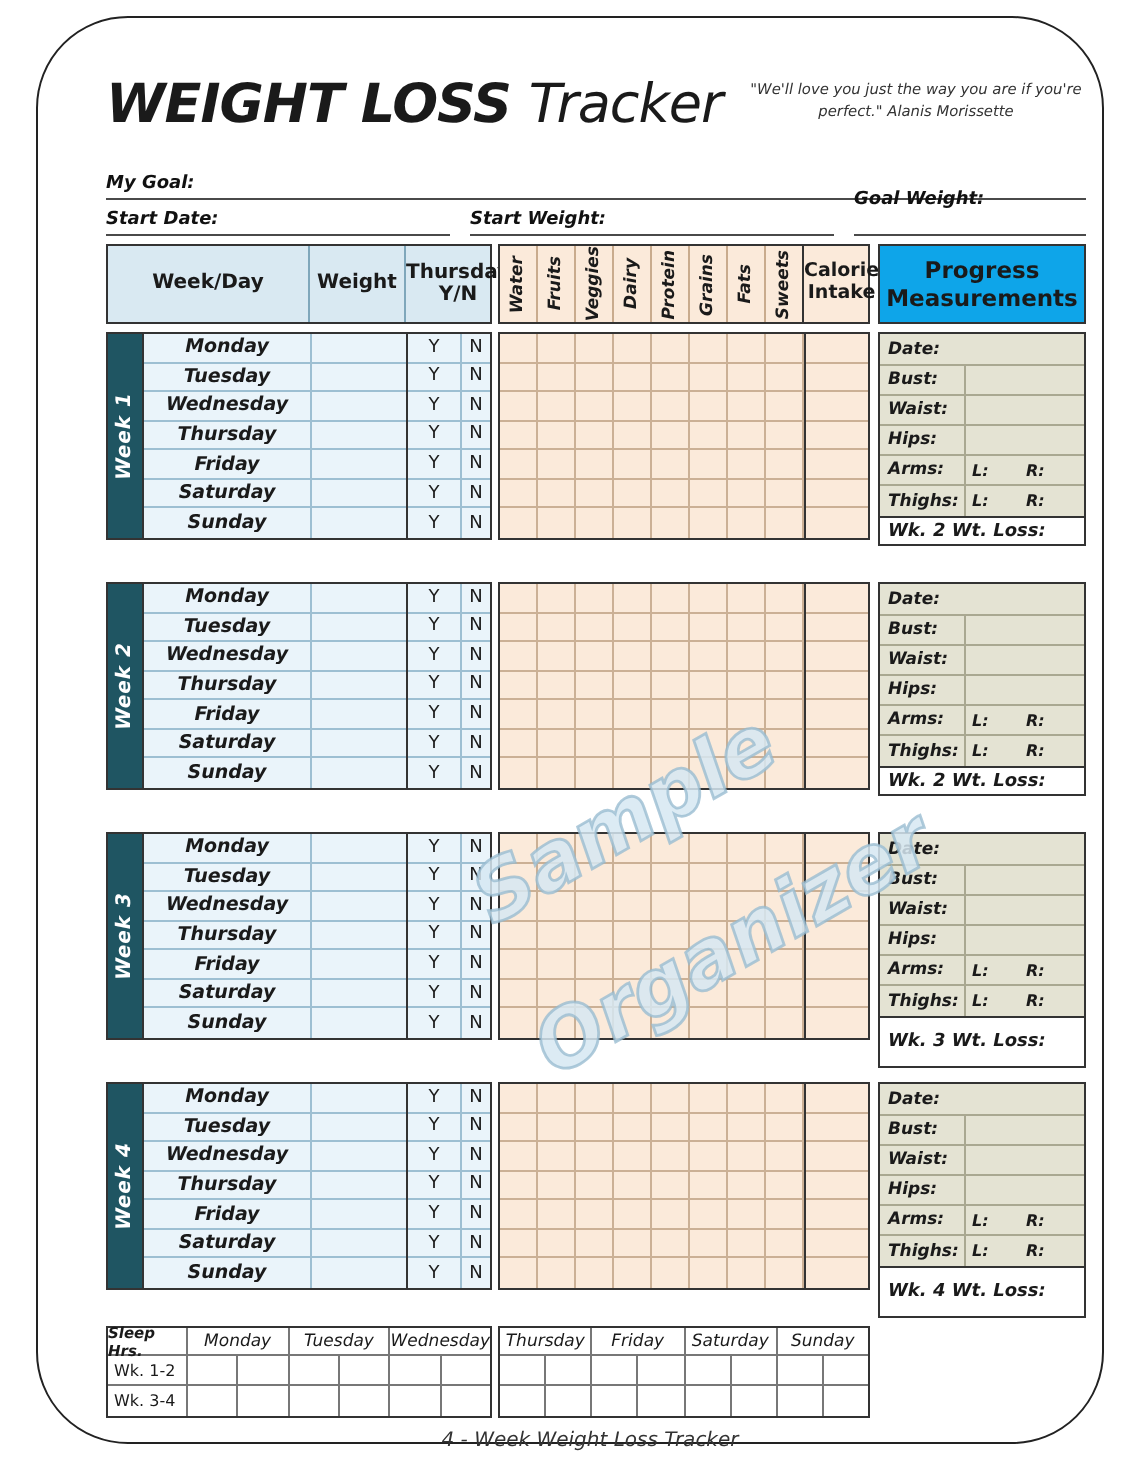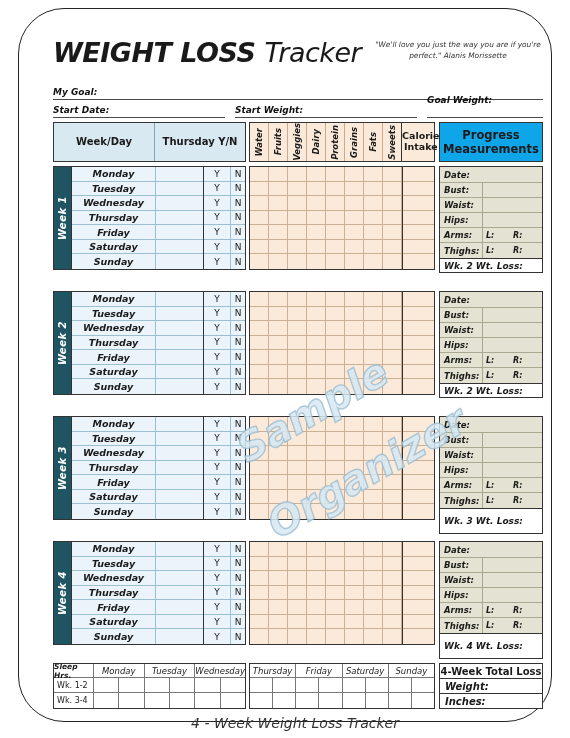--- a/index.html
+++ b/index.html
@@ -142,21 +142,21 @@
   .scell.hd{font-weight:bold;}
   .scell.wk{font-weight:normal;font-style:normal;font-size:8px;justify-content:flex-start;padding-left:3px;}
   .scell.dayhd{font-size:8.5px;}
   .totals{position:absolute;box-sizing:border-box;border:1.5px solid #333;background:#fff;}
   .trow{box-sizing:border-box;border-bottom:1.2px solid #333;display:flex;align-items:center;}
   .trow:last-child{border-bottom:none;}
   .trow.hd{justify-content:center;font-size:10px;font-weight:bold;}
   .trow span{font-size:10px;font-weight:bold;font-style:italic;padding-left:5px;}
   .footer{
     position:absolute;width:100%;text-align:center;
-    font-size:14px;font-style:italic;color:#333;
+    font-size:10px;font-style:italic;color:#333;
   }
 
   
   .wm{
     position:absolute;left:215px;top:378px;width:230px;height:150px;
     pointer-events:none;z-index:5;
   }
   .wm div{
     position:absolute;font-size:40px;font-weight:bold;font-style:italic;
     color:rgba(214,232,242,0.85);
@@ -180,20 +180,21 @@
 
     <div class="flabel" style="left:8px;top:82px;">Start Date:</div>
     <div class="flabel" style="left:190px;top:82px;">Start Weight:</div>
     <div class="flabel" style="left:382px;top:72px;">Goal Weight:</div>
     <div class="rule" style="left:8px;top:94px;width:172px;"></div>
     <div class="rule" style="left:190px;top:94px;width:182px;"></div>
     <div class="rule" style="left:382px;top:94px;width:116px;"></div>
 
     <div class="hdr-left" style="left:8px;top:99px;width:193px;height:40px;">
       <div style="flex:0 0 101px;">Week/Day</div>
+      <div style="flex:0 0 48px;">Weight</div>
       <div style="flex:1;">Thursday Y/N</div>
     </div>
 
     <div class="hdr-food" style="left:204px;top:99px;width:186px;height:40px;">
       <div style="flex:0 0 19px;">
           <span class="vtext">Water</span>
         </div>
       <div style="flex:0 0 19px;">
           <span class="vtext">Fruits</span>
         </div>
@@ -915,29 +916,20 @@
           <div class="scell" style="flex:0.5;"></div>
         <div class="scell" style="flex:0.5;"></div>
           <div class="scell" style="flex:0.5;"></div>
         <div class="scell" style="flex:0.5;"></div>
           <div class="scell" style="flex:0.5;"></div>
         <div class="scell" style="flex:0.5;"></div>
           <div class="scell" style="flex:0.5;"></div>
       </div>
     </div>
 
-    <div class="totals" style="left:394px;top:640px;width:104px;height:46px;">
-      <div class="trow hd" style="height:15px;">4-Week Total Loss</div>
-      <div class="trow" style="height:15px;">
-          <span>Weight:</span>
-        </div>
-      <div class="trow" style="height:14px;">
-          <span>Inches:</span>
-        </div>
-    </div>
 
     <div class="footer" style="left:0;top:692px;">4 - Week Weight Loss Tracker</div>
   </div>
 
   <div class="wm">
     <div class="w1">Sample</div>
     <div class="w2">Organizer</div>
   </div>
 </div>
 

